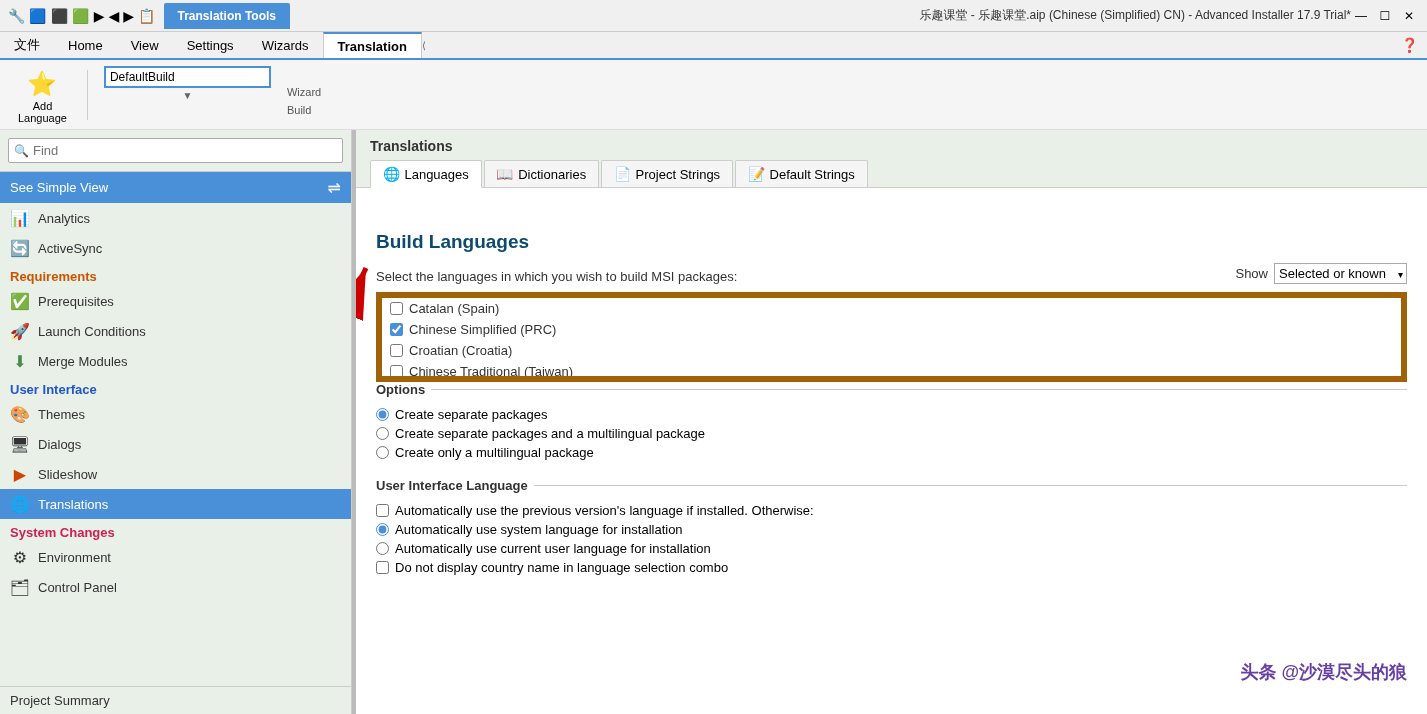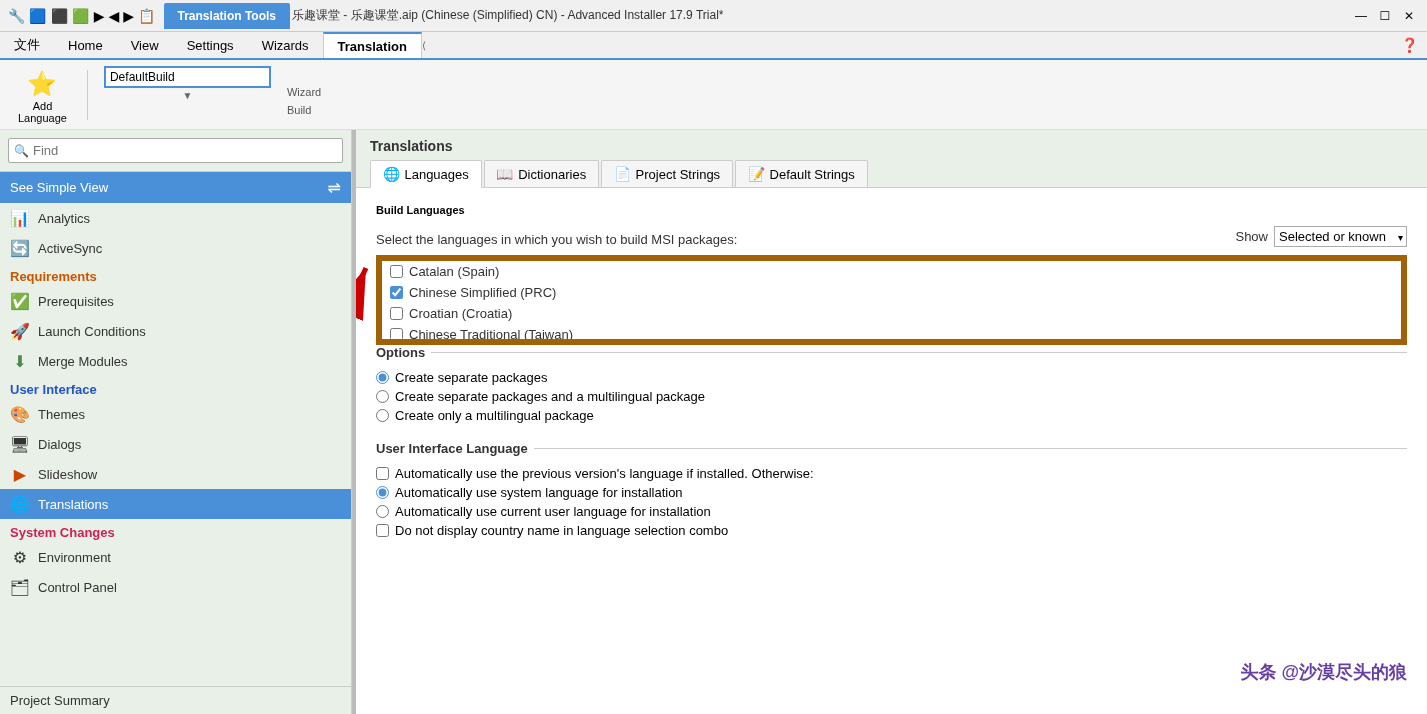--- a/index.html
+++ b/index.html
@@ -5,21 +5,21 @@
     * { box-sizing: border-box; margin: 0; padding: 0; font-family: 'Segoe UI', Arial, sans-serif; font-size: 13px; }
     body { background: #f0f0f0; width: 1427px; height: 714px; overflow: hidden; }
 
     
     .title-bar {
       display: flex; align-items: center; background: #f0f0f0; height: 32px;
       border-bottom: 1px solid #ccc; padding: 0 8px; user-select: none;
     }
     .title-bar-icons { display: flex; align-items: center; gap: 4px; margin-right: 8px; }
     .title-bar-title {
-      flex: 1; text-align: left; font-size: 12px; color: #333;
+      flex: 1; text-align: right; font-size: 12px; color: #333;
     }
     .title-tab {
       background: #4a90d9; color: white; padding: 6px 14px; font-size: 12px; font-weight: bold;
       border-radius: 2px 2px 0 0; margin-right: 2px;
     }
     .title-bar-controls { display: flex; gap: 4px; }
     .title-btn { width: 20px; height: 20px; font-size: 12px; display: flex; align-items: center; justify-content: center; cursor: pointer; }
 
     
     .menu-bar {
@@ -115,21 +115,21 @@
       border: 1px solid #ccc; border-bottom: none; background: #f5f5f5;
       cursor: pointer; border-radius: 2px 2px 0 0; font-size: 13px;
     }
     .tab-btn.active { background: white; border-bottom: 1px solid white; margin-bottom: -1px; }
     .tab-icon { font-size: 14px; }
 
     
     .content-scroll { flex: 1; overflow-y: auto; padding: 16px 20px; }
 
     
-    .section-title { font-size: 11px; font-weight: 600; color: #000000; margin-bottom: 10px; }
+    .section-title { font-size: 19px; font-weight: 600; color: #0c4a6e; margin-bottom: 10px; margin-top: 27px; }
     .section-subtitle-row { display: flex; align-items: flex-end; justify-content: space-between; margin-bottom: 8px; }
     .section-subtitle { font-size: 13px; color: #333; }
     .show-row { display: flex; align-items: center; gap: 6px; font-size: 13px; }
     .show-label { color: #333; }
     .show-select { border: 1px solid #aaa; padding: 2px 20px 2px 4px; font-size: 13px; background: white; appearance: none; -webkit-appearance: none; position: relative; }
     .show-select-wrap { position: relative; display: inline-block; }
     .show-select-wrap::after { content: '▾'; position: absolute; right: 4px; top: 50%; transform: translateY(-50%); pointer-events: none; font-size: 10px; }
 
     
     .lang-list {

